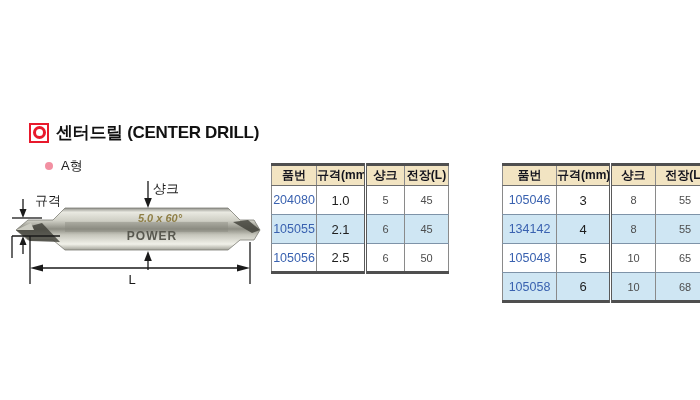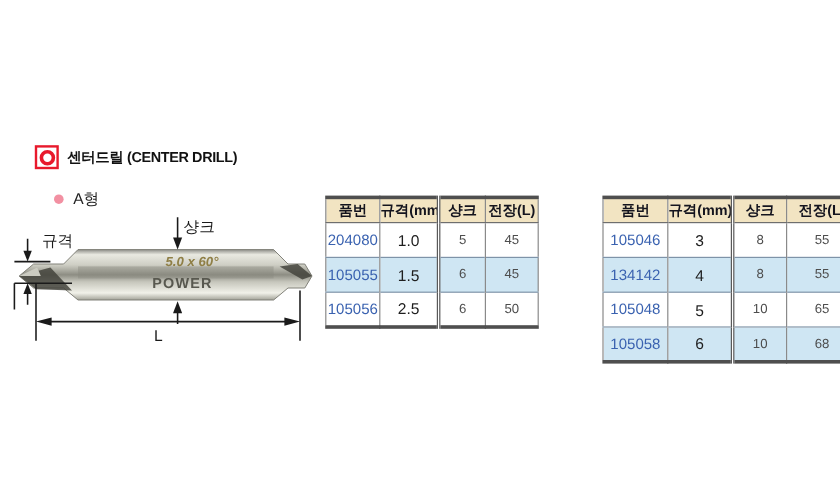--- a/index.html
+++ b/index.html
@@ -13,21 +13,21 @@
   }
 
   
   .title-row { position:absolute; left:29px; top:121px; display:flex; align-items:center; gap:7px; }
   .title-icon {
     width:20px; height:20px; flex:0 0 auto;
     border:2px solid var(--accent, #e8192c); background:#fff;
     display:flex; align-items:center; justify-content:center;
   }
   .title-icon .ring { width:13px; height:13px; border:3.5px solid var(--accent, #e8192c); border-radius:50%; }
-  .title-text { font-size:12px; font-weight:bold; color:#111; letter-spacing:-0.3px; white-space:nowrap; }
+  .title-text { font-size:17px; font-weight:bold; color:#111; letter-spacing:-0.3px; white-space:nowrap; }
 
   
   .type-row { position:absolute; left:45px; top:157px; display:flex; align-items:center; gap:8px; }
   .type-bullet { width:8px; height:8px; border-radius:50%; background:var(--bullet, #f290a2); }
   .type-text { font-size:13px; color:#222; }
 
   
   .diagram { position:absolute; left:8px; top:178px; }
   .diagram text { font-family:"Liberation Sans", sans-serif; }
   .dim-label { font-size:13px; fill:#1a1a1a; }
@@ -150,21 +150,21 @@
     </thead>
   <tbody>
       <tr>
         <td class="col0">204080</td>
         <td class="col1">1.0</td>
         <td class="col2 sep">5</td>
         <td class="col3">45</td>
       </tr>
       <tr>
         <td class="col0">105055</td>
-        <td class="col1">1.5</td>
+        <td class="col1">2.1</td>
         <td class="col2 sep">6</td>
         <td class="col3">45</td>
       </tr>
       <tr>
         <td class="col0">105056</td>
         <td class="col1">2.5</td>
         <td class="col2 sep">6</td>
         <td class="col3">50</td>
       </tr>
     </tbody>

